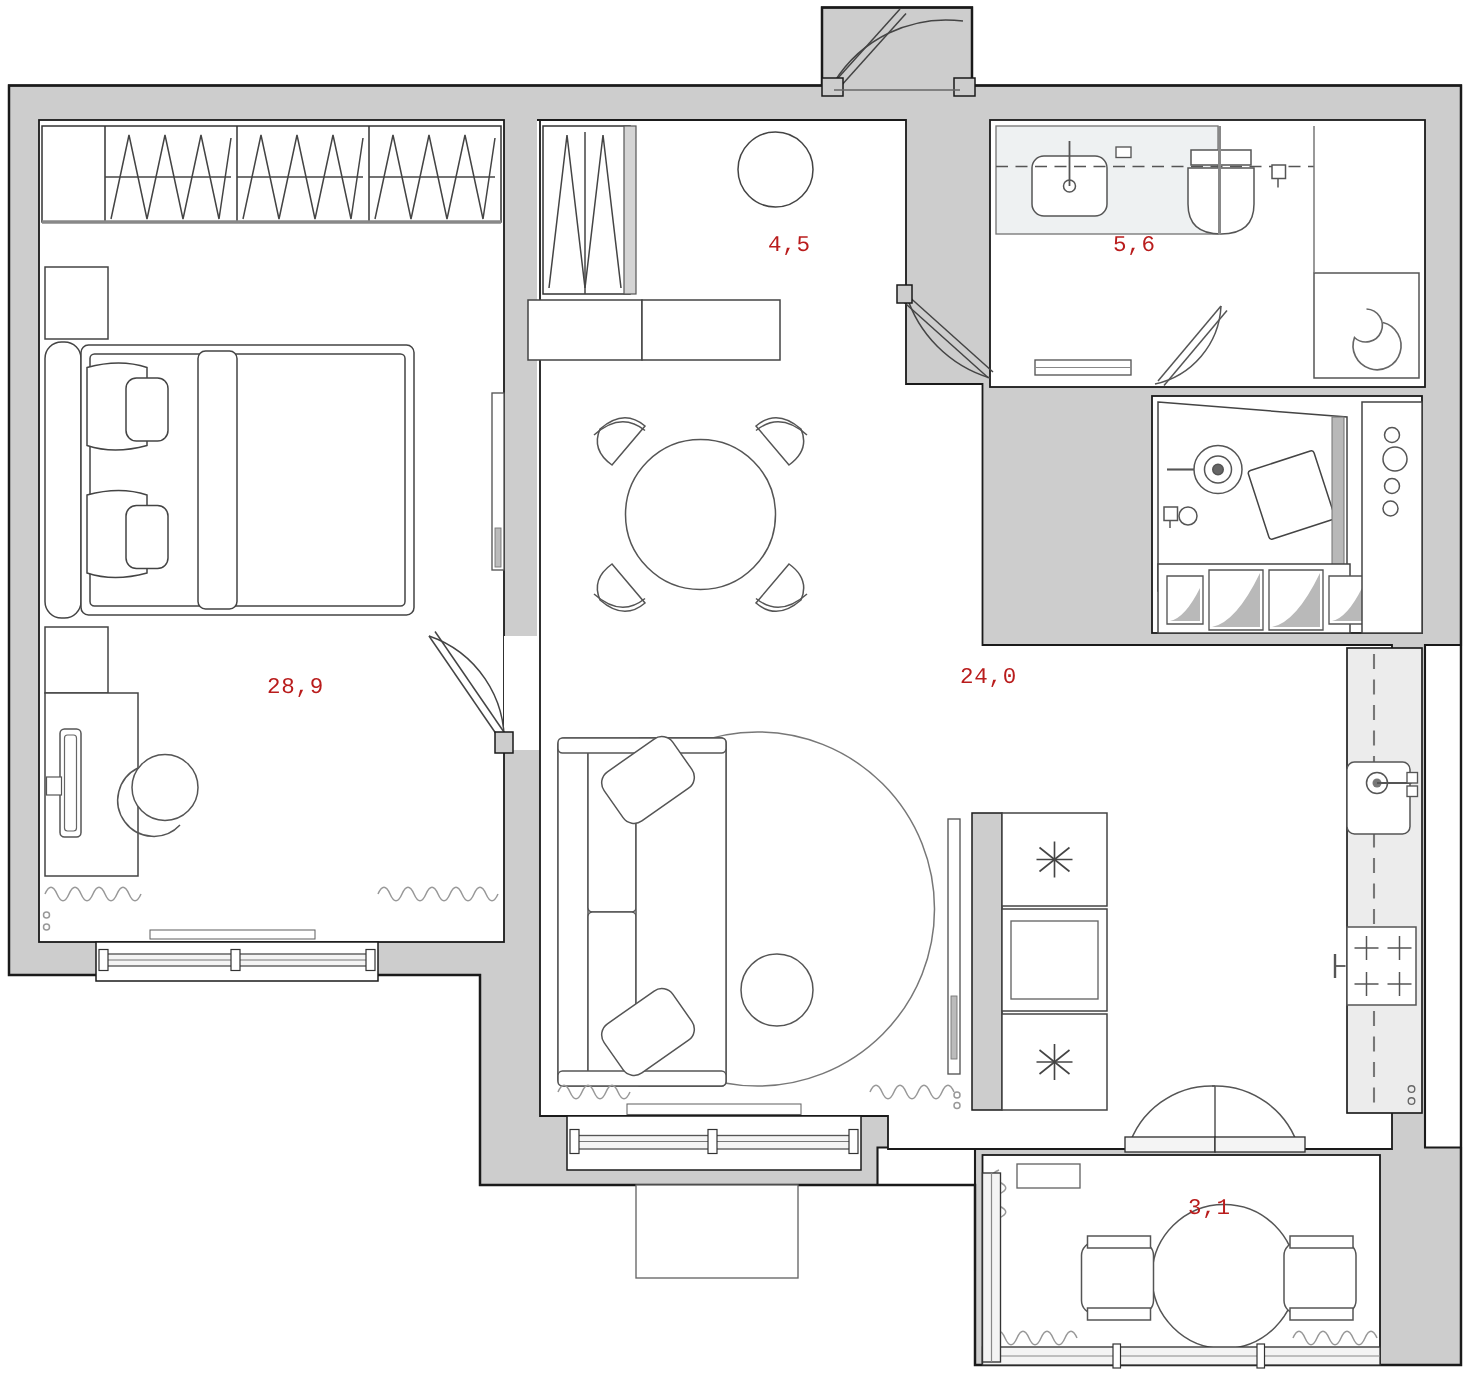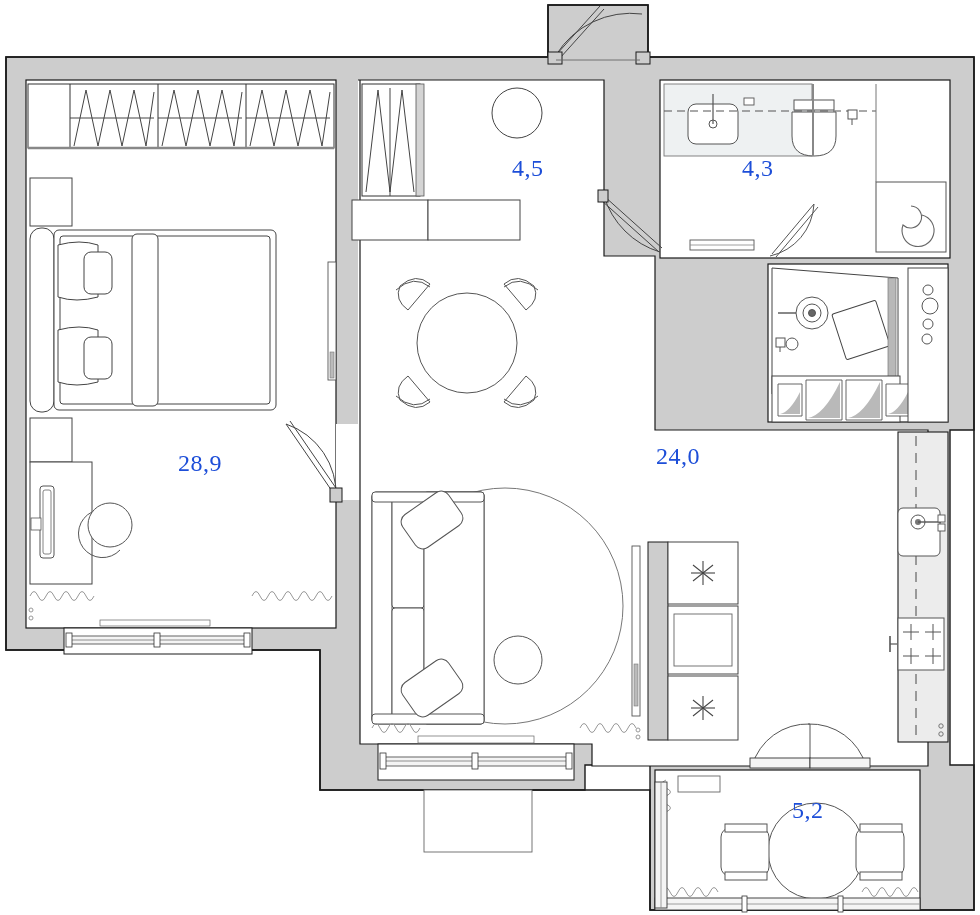--- a/index.html
+++ b/index.html
@@ -1,23 +1,23 @@
 <!DOCTYPE html>
 <html><head>
 <meta charset="utf-8">
 <style>
   html,body{margin:0;padding:0;background:#ffffff;}
   body{font-family:"Liberation Sans",sans-serif;}
   #plan-root{position:relative;width:980px;height:915px;background:#ffffff;overflow:hidden;}
   #plan-svg{position:absolute;left:0;top:0;width:980px;height:915px;display:block;}
   .room-label{
     position:absolute;
-    font-family:Liberation Serif, serif;
-    font-size:24px;
-    color:#1d4ed8;
+    font-family:Liberation Mono, monospace;
+    font-size:15px;
+    color:#b91c1c;
     letter-spacing:0.5px;
     white-space:nowrap;
     user-select:none;
   }
 </style>
 </head>
 <body>
 
 <div id="plan-root">
 
@@ -401,17 +401,17 @@
         <line x1="661" y1="782" x2="661" y2="908" stroke="#888" stroke-width="0.8"></line>
         <rect x="742" y="896" width="5" height="16" fill="#fff" stroke="#333" stroke-width="0.8"></rect>
         <rect x="838" y="896" width="5" height="16" fill="#fff" stroke="#333" stroke-width="0.8"></rect>
       </g>
     </g>
 
   </svg>
 
   <div class="room-label" style="left:178px;top:450px;">28,9</div>
   <div class="room-label" style="left:512px;top:155px;">4,5</div>
-  <div class="room-label" style="left:742px;top:155px;">4,3</div>
-  <div class="room-label" style="left:656px;top:443px;">24,0</div>
-  <div class="room-label" style="left:792px;top:797px;">5,2</div>
+  <div class="room-label" style="left:742px;top:155px;">5,6</div>
+  <div class="room-label" style="left:640px;top:443px;">24,0</div>
+  <div class="room-label" style="left:792px;top:797px;">3,1</div>
 
 </div>
 
 </body></html>

